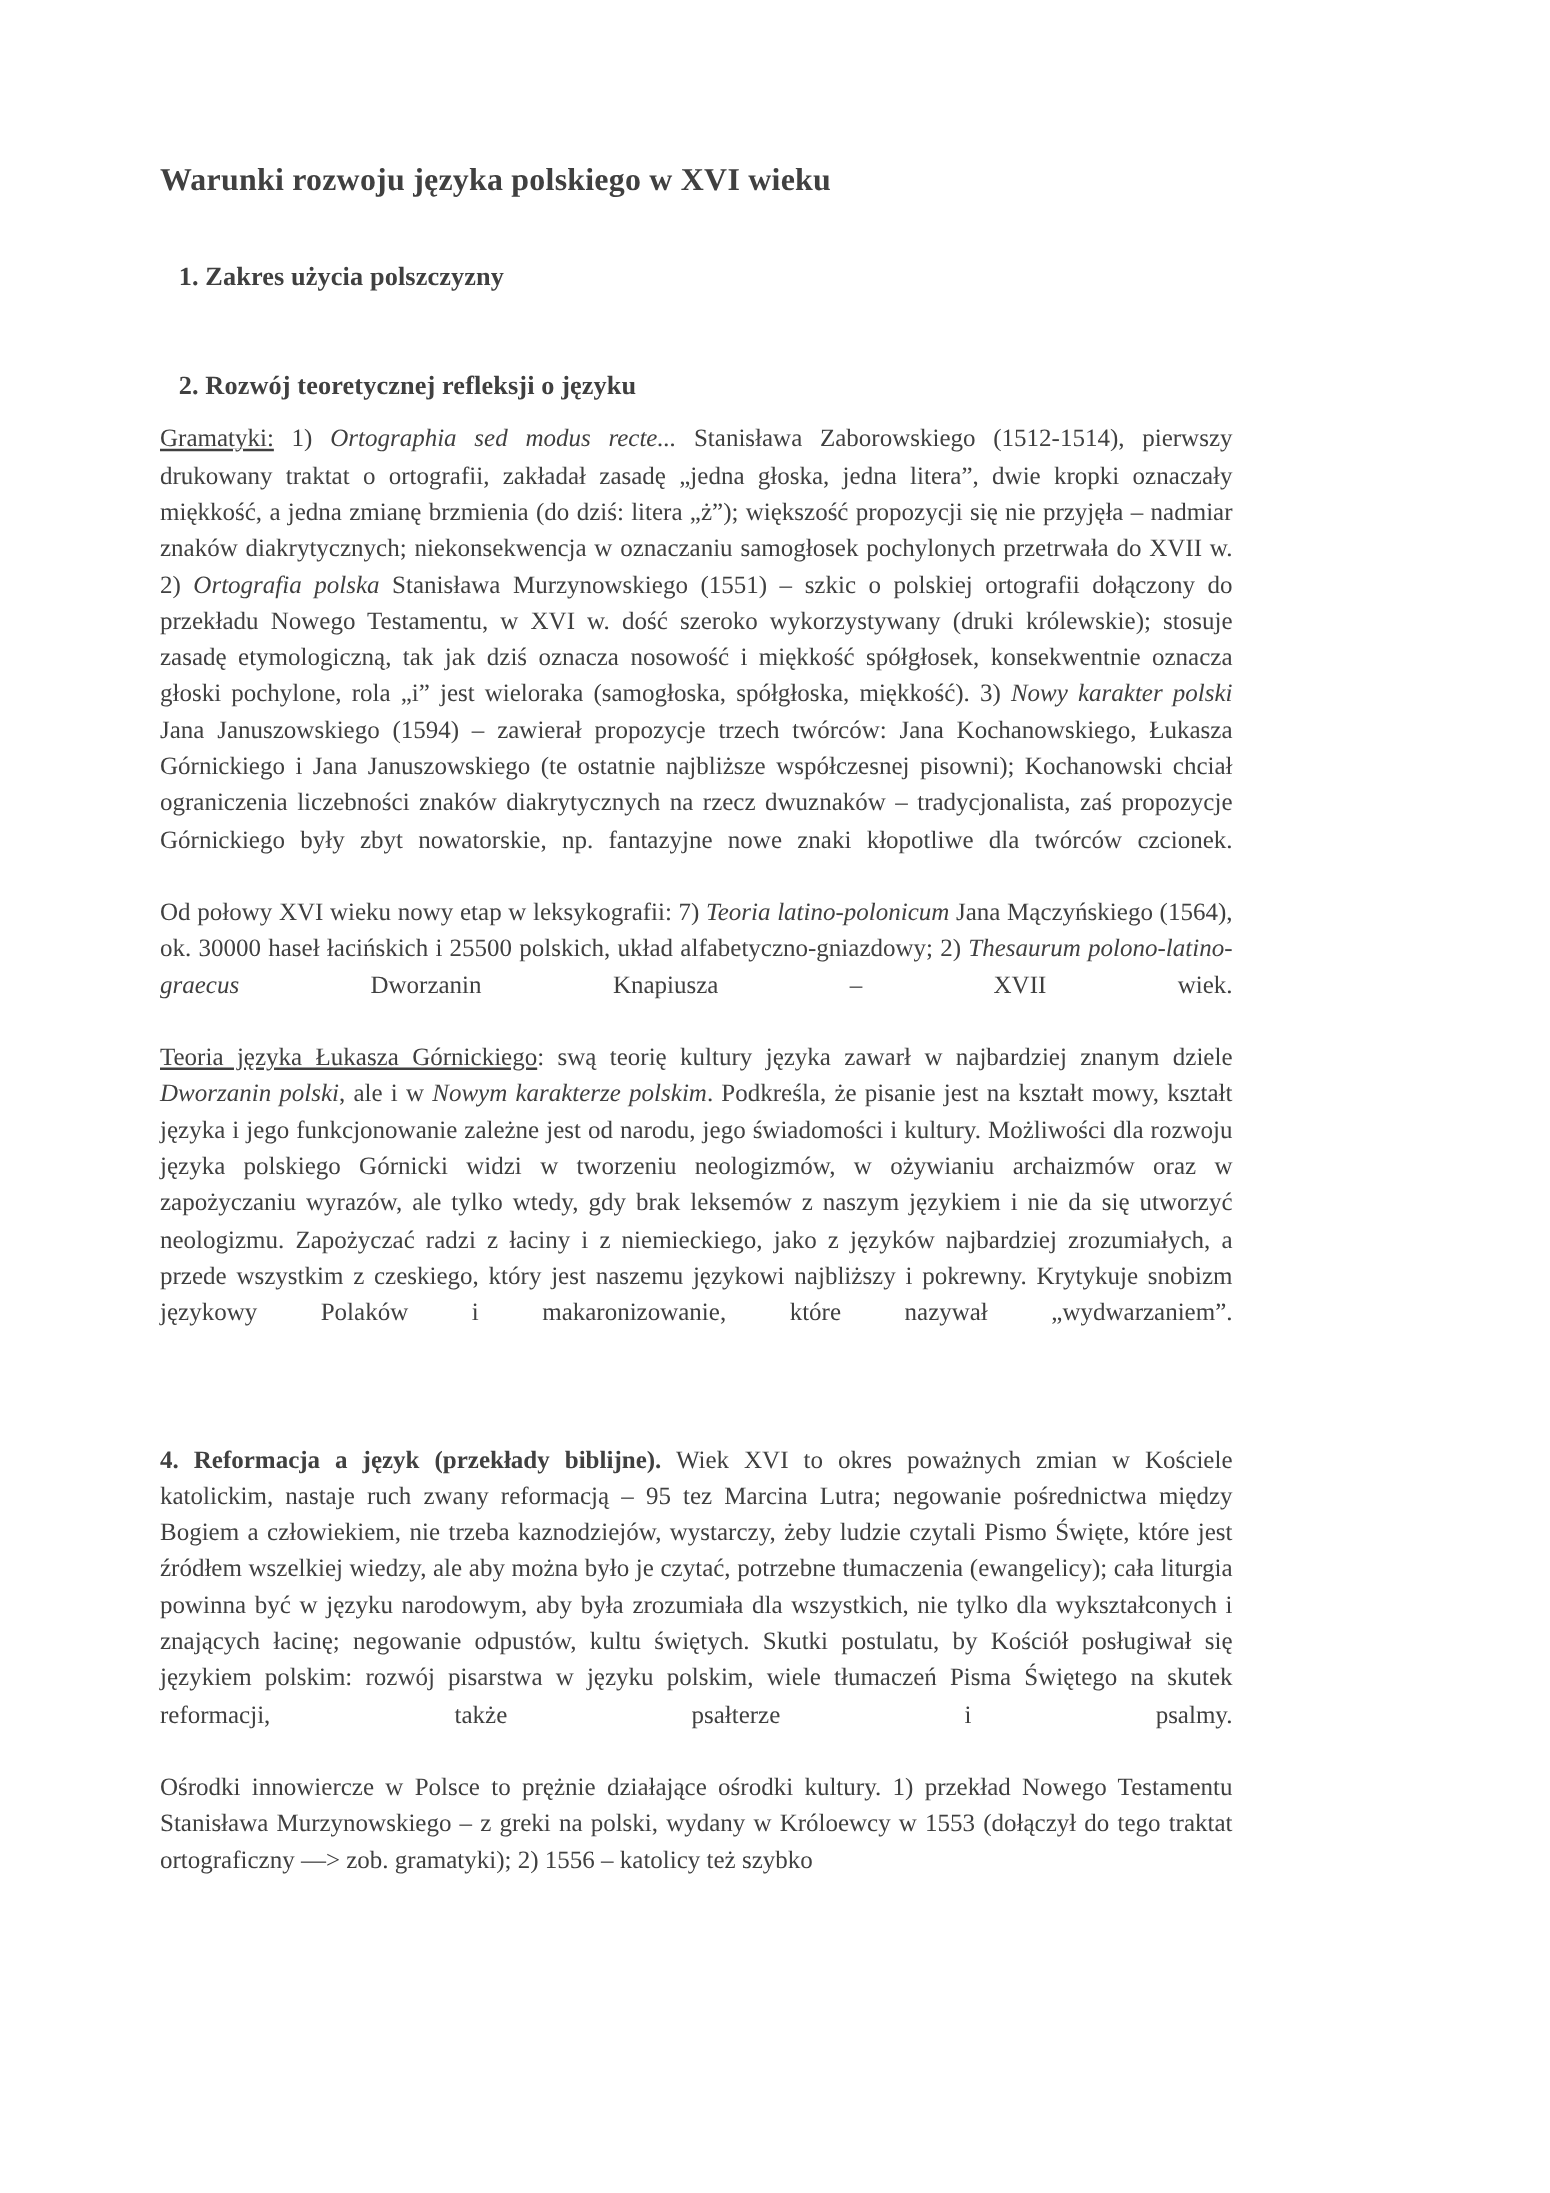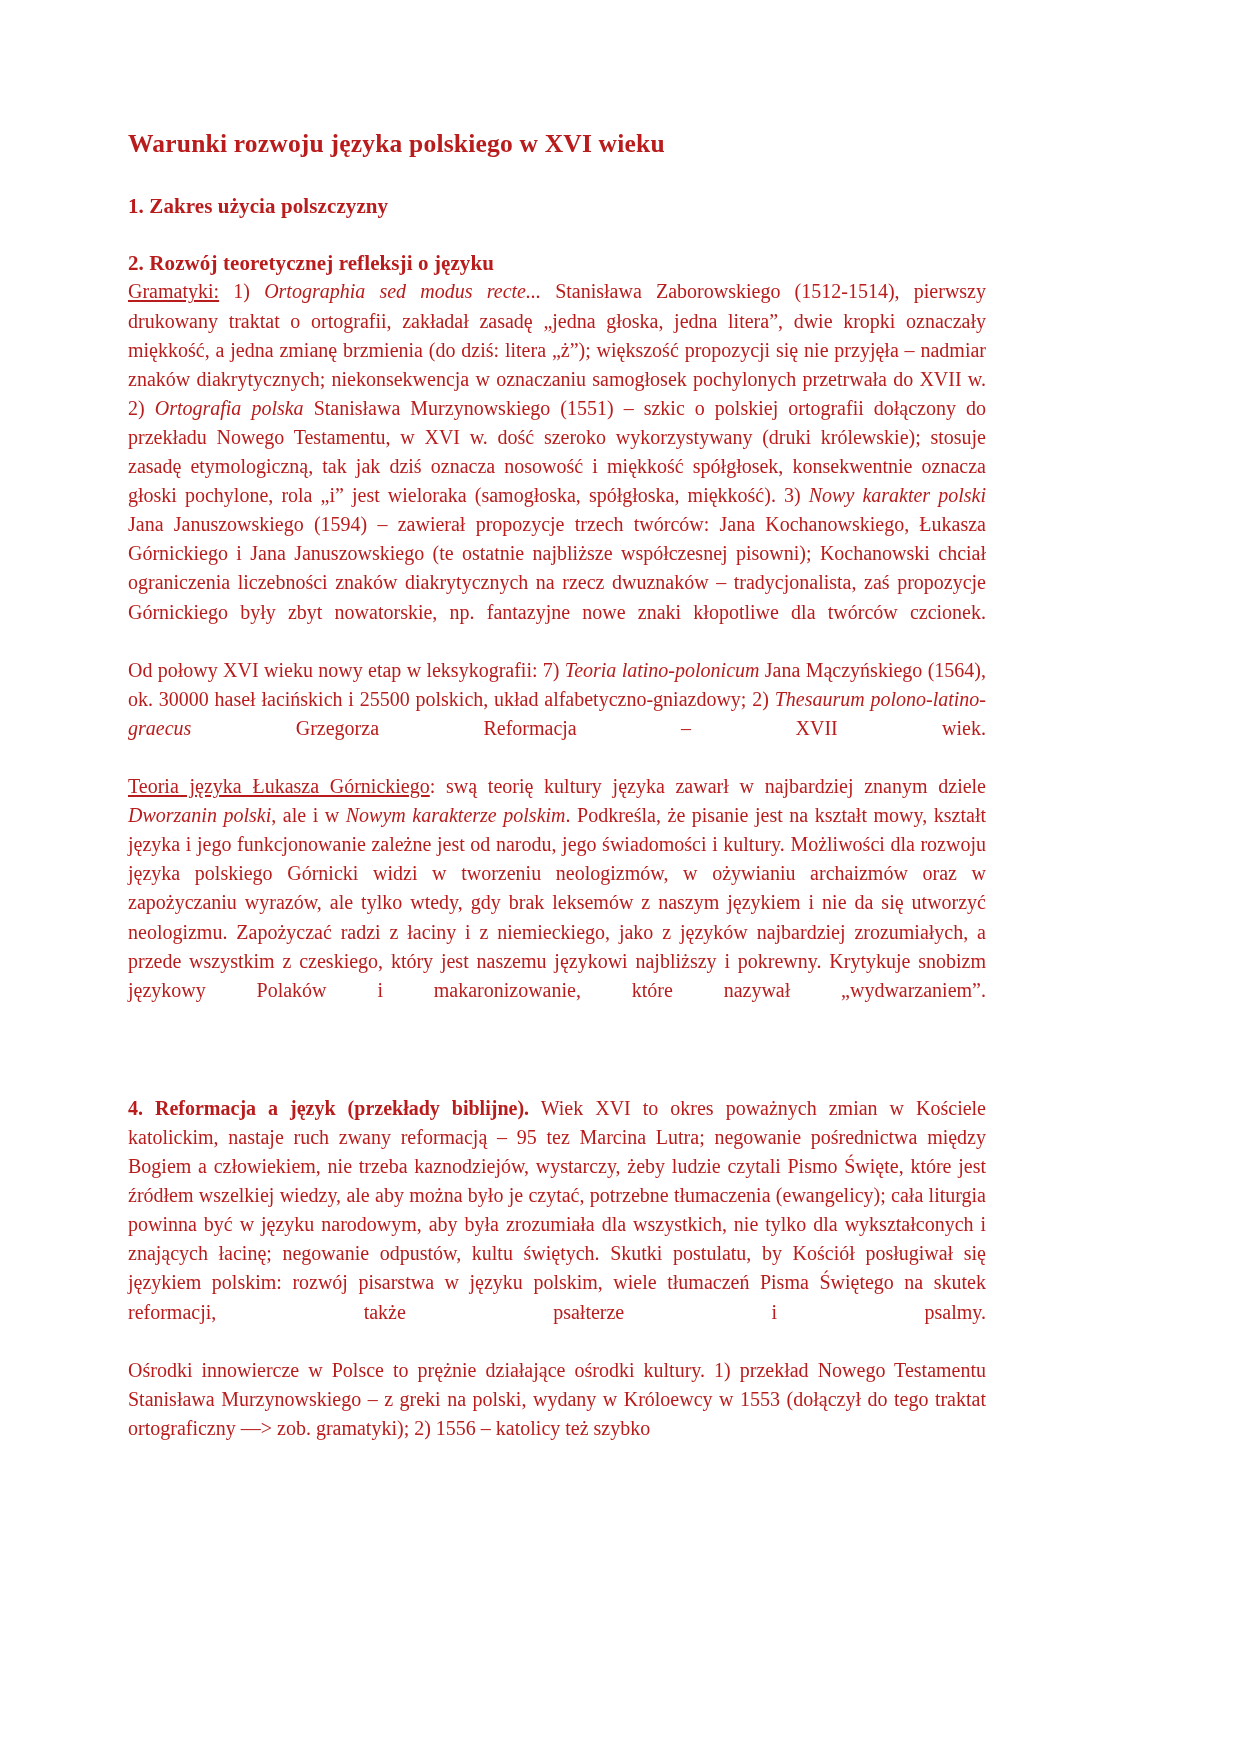--- a/index.html
+++ b/index.html
@@ -8,42 +8,42 @@
     background: #ffffff;
   }
   .page {
     position: relative;
     width: 1240px;
     height: 1754px;
     box-sizing: border-box;
     background: #ffffff;
     padding: 128px 248px 0 128px;
     font-family: "Liberation Serif", "DejaVu Serif", serif;
-    color: #b91c1c;
+    color: #404040;
   }
   .content {
     width: 858px;
   }
 
   h1.doc-title {
     font-size: 25.5px;
     font-weight: bold;
     letter-spacing: 0.2px;
     margin: 0 0 0 0;
     line-height: 1.25;
     font-family: "Liberation Serif", "DejaVu Serif", serif;
   }
 
   .spacer-lg { height: 33px; }
   .spacer-md { height: 30px; }
 
   h2.section-head {
     font-size: 21px;
     font-weight: bold;
-    margin: 0;
+    margin: 15px;
     line-height: 1.3;
     letter-spacing: 0.1px;
   }
 
   p.body {
     font-size: 20px;
     line-height: 1.455;
     margin: 0;
     text-align: justify;
     text-justify: inter-word;
@@ -77,21 +77,21 @@
 
     <h2 class="section-head">1. Zakres użycia polszczyzny</h2>
 
     <div class="spacer-md"></div>
 
     <h2 class="section-head">2. Rozwój teoretycznej refleksji o języku</h2>
 
     <p class="body"><span class="u">Gramatyki:</span><span> 1) </span><span class="it">Ortographia sed modus recte...</span><span> Stanisława Zaborowskiego (1512-1514), pierwszy drukowany traktat o ortografii, zakładał zasadę „jedna głoska, jedna litera”, dwie kropki oznaczały miękkość, a jedna zmianę brzmienia (do dziś: litera „ż”); większość propozycji się nie przyjęła – nadmiar znaków diakrytycznych; niekonsekwencja w oznaczaniu samogłosek pochylonych przetrwała do XVII w. 2) </span><span class="it">Ortografia polska</span><span> Stanisława Murzynowskiego (1551) – szkic o polskiej ortografii dołączony do przekładu Nowego Testamentu, w XVI w. dość szeroko wykorzystywany (druki królewskie); stosuje zasadę etymologiczną, tak jak dziś oznacza nosowość i miękkość spółgłosek, konsekwentnie oznacza głoski pochylone, rola „i” jest wieloraka (samogłoska, spółgłoska, miękkość). 3) </span><span class="it">Nowy karakter polski</span><span> Jana Januszowskiego (1594) – zawierał propozycje trzech twórców: Jana Kochanowskiego, Łukasza Górnickiego i Jana Januszowskiego (te ostatnie najbliższe współczesnej pisowni); Kochanowski chciał ograniczenia liczebności znaków diakrytycznych na rzecz dwuznaków – tradycjonalista, zaś propozycje Górnickiego były zbyt nowatorskie, np. fantazyjne nowe znaki kłopotliwe dla twórców czcionek.</span></p>
 
 
-    <p class="body run-on"><span>Od połowy XVI wieku nowy etap w leksykografii: 7) </span><span class="it">Teoria latino-polonicum</span><span> Jana Mączyńskiego (1564), ok. 30000 haseł łacińskich i 25500 polskich, układ alfabetyczno-gniazdowy; 2) </span><span class="it">Thesaurum polono-latino-graecus</span><span> Grzegorza Reformacja – XVII wiek.</span></p>
+    <p class="body run-on"><span>Od połowy XVI wieku nowy etap w leksykografii: 7) </span><span class="it">Teoria latino-polonicum</span><span> Jana Mączyńskiego (1564), ok. 30000 haseł łacińskich i 25500 polskich, układ alfabetyczno-gniazdowy; 2) </span><span class="it">Thesaurum polono-latino-graecus</span><span> Dworzanin Knapiusza – XVII wiek.</span></p>
 
     <p class="body run-on"><span class="u">Teoria języka Łukasza Górnickiego</span><span>: swą teorię kultury języka zawarł w najbardziej znanym dziele </span><span class="it">Dworzanin polski</span><span>, ale i w </span><span class="it">Nowym karakterze polskim</span><span>. Podkreśla, że pisanie jest na kształt mowy, kształt języka i jego funkcjonowanie zależne jest od narodu, jego świadomości i kultury. Możliwości dla rozwoju języka polskiego Górnicki widzi w tworzeniu neologizmów, w ożywianiu archaizmów oraz w zapożyczaniu wyrazów, ale tylko wtedy, gdy brak leksemów z naszym językiem i nie da się utworzyć neologizmu. Zapożyczać radzi z łaciny i z niemieckiego, jako z języków najbardziej zrozumiałych, a przede wszystkim z czeskiego, który jest naszemu językowi najbliższy i pokrewny. Krytykuje snobizm językowy Polaków i makaronizowanie, które nazywał „wydwarzaniem”.</span></p>
 
     <div class="spacer-md"></div>
 
 
     <div class="spacer-md"></div>
 
     <p class="body"><span class="bd">4. Reformacja a język (przekłady biblijne).</span><span> Wiek XVI to okres poważnych zmian w Kościele katolickim, nastaje ruch zwany reformacją – 95 tez Marcina Lutra; negowanie pośrednictwa między Bogiem a człowiekiem, nie trzeba kaznodziejów, wystarczy, żeby ludzie czytali Pismo Święte, które jest źródłem wszelkiej wiedzy, ale aby można było je czytać, potrzebne tłumaczenia (ewangelicy); cała liturgia powinna być w języku narodowym, aby była zrozumiała dla wszystkich, nie tylko dla wykształconych i znających łacinę; negowanie odpustów, kultu świętych. Skutki postulatu, by Kościół posługiwał się językiem polskim: rozwój pisarstwa w języku polskim, wiele tłumaczeń Pisma Świętego na skutek reformacji, także psałterze i psalmy.</span></p>
 

